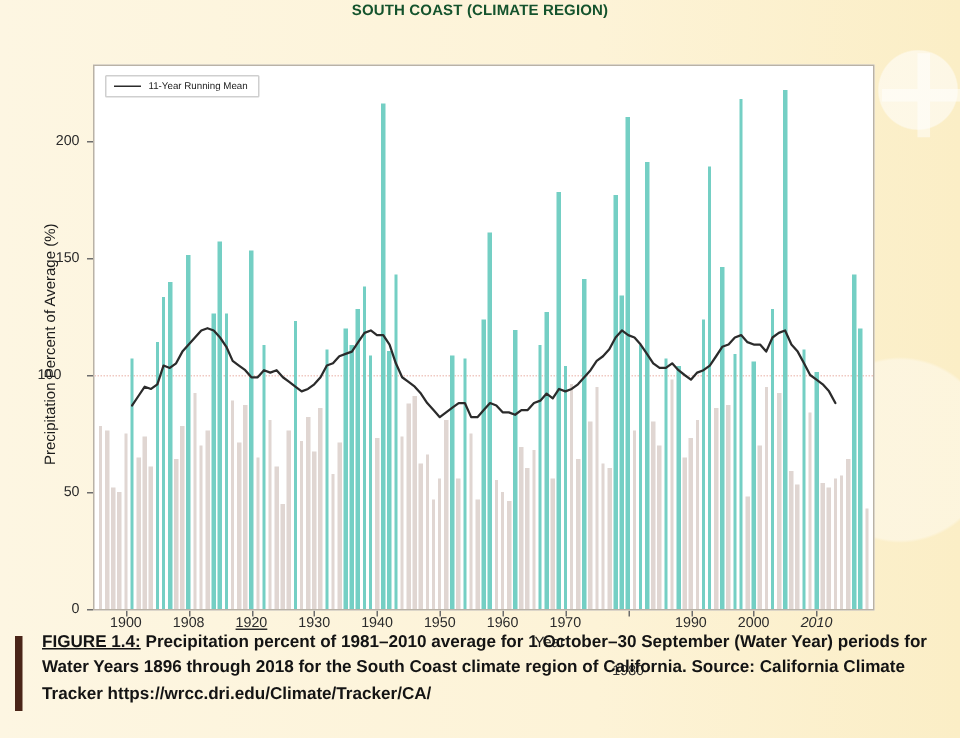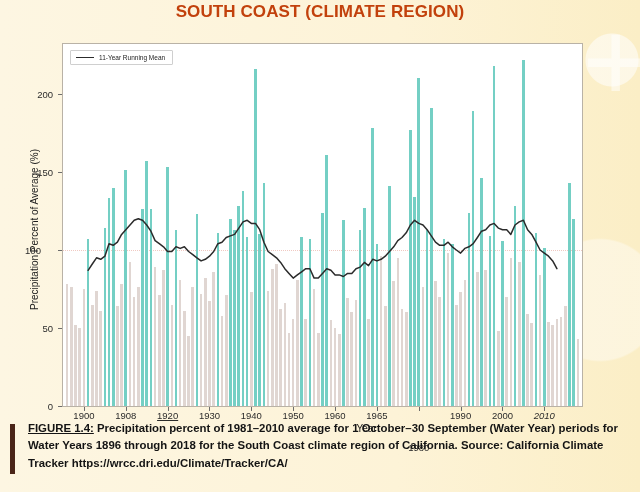--- a/index.html
+++ b/index.html
@@ -24,22 +24,22 @@
     font-size:120px;line-height:.82;
     color:rgba(255,255,255,.50);
     letter-spacing:-6px;
     user-select:none;pointer-events:none;
     font-weight:700;
   }
 
   #region-title{
     position:absolute;left:0;right:0;top:2px;
     text-align:center;
-    color:#c2410c;
-    font-size:17px;font-weight:700;
+    color:#14532d;
+    font-size:10px;font-weight:700;
     letter-spacing:.1px;
   }
 
   
   #figure{
     position:absolute;left:0;top:24px;width:640px;height:390px;
   }
   #chart-subtitle{
     position:absolute;left:62px;width:521px;top:3px;
     text-align:center;color:#1c1c1c;
@@ -158,21 +158,21 @@
       <div class="xtick" style="left: 167.637px; text-decoration: underline;">1920</div>
       <div class="xtick-mark" style="left: 167.637px;"></div>
       <div class="xtick" style="left: 209.492px;">1930</div>
       <div class="xtick-mark" style="left: 209.492px;"></div>
       <div class="xtick" style="left: 251.347px;">1940</div>
       <div class="xtick-mark" style="left: 251.347px;"></div>
       <div class="xtick" style="left: 293.202px;">1950</div>
       <div class="xtick-mark" style="left: 293.202px;"></div>
       <div class="xtick" style="left: 335.056px;">1960</div>
       <div class="xtick-mark" style="left: 335.056px;"></div>
-      <div class="xtick" style="left: 376.911px;">1965</div>
+      <div class="xtick" style="left: 376.911px;">1970</div>
       <div class="xtick-mark" style="left: 376.911px;"></div>
       <div class="xtick" style="left: 418.766px; margin-top: 32px;">1980</div>
       <div class="xtick-mark" style="left: 418.766px;"></div>
       <div class="xtick" style="left: 460.621px;">1990</div>
       <div class="xtick-mark" style="left: 460.621px;"></div>
       <div class="xtick" style="left: 502.476px;">2000</div>
       <div class="xtick-mark" style="left: 502.476px;"></div>
       <div class="xtick" style="left: 544.331px; font-style: italic;">2010</div>
       <div class="xtick-mark" style="left: 544.331px;"></div>
     </div>

